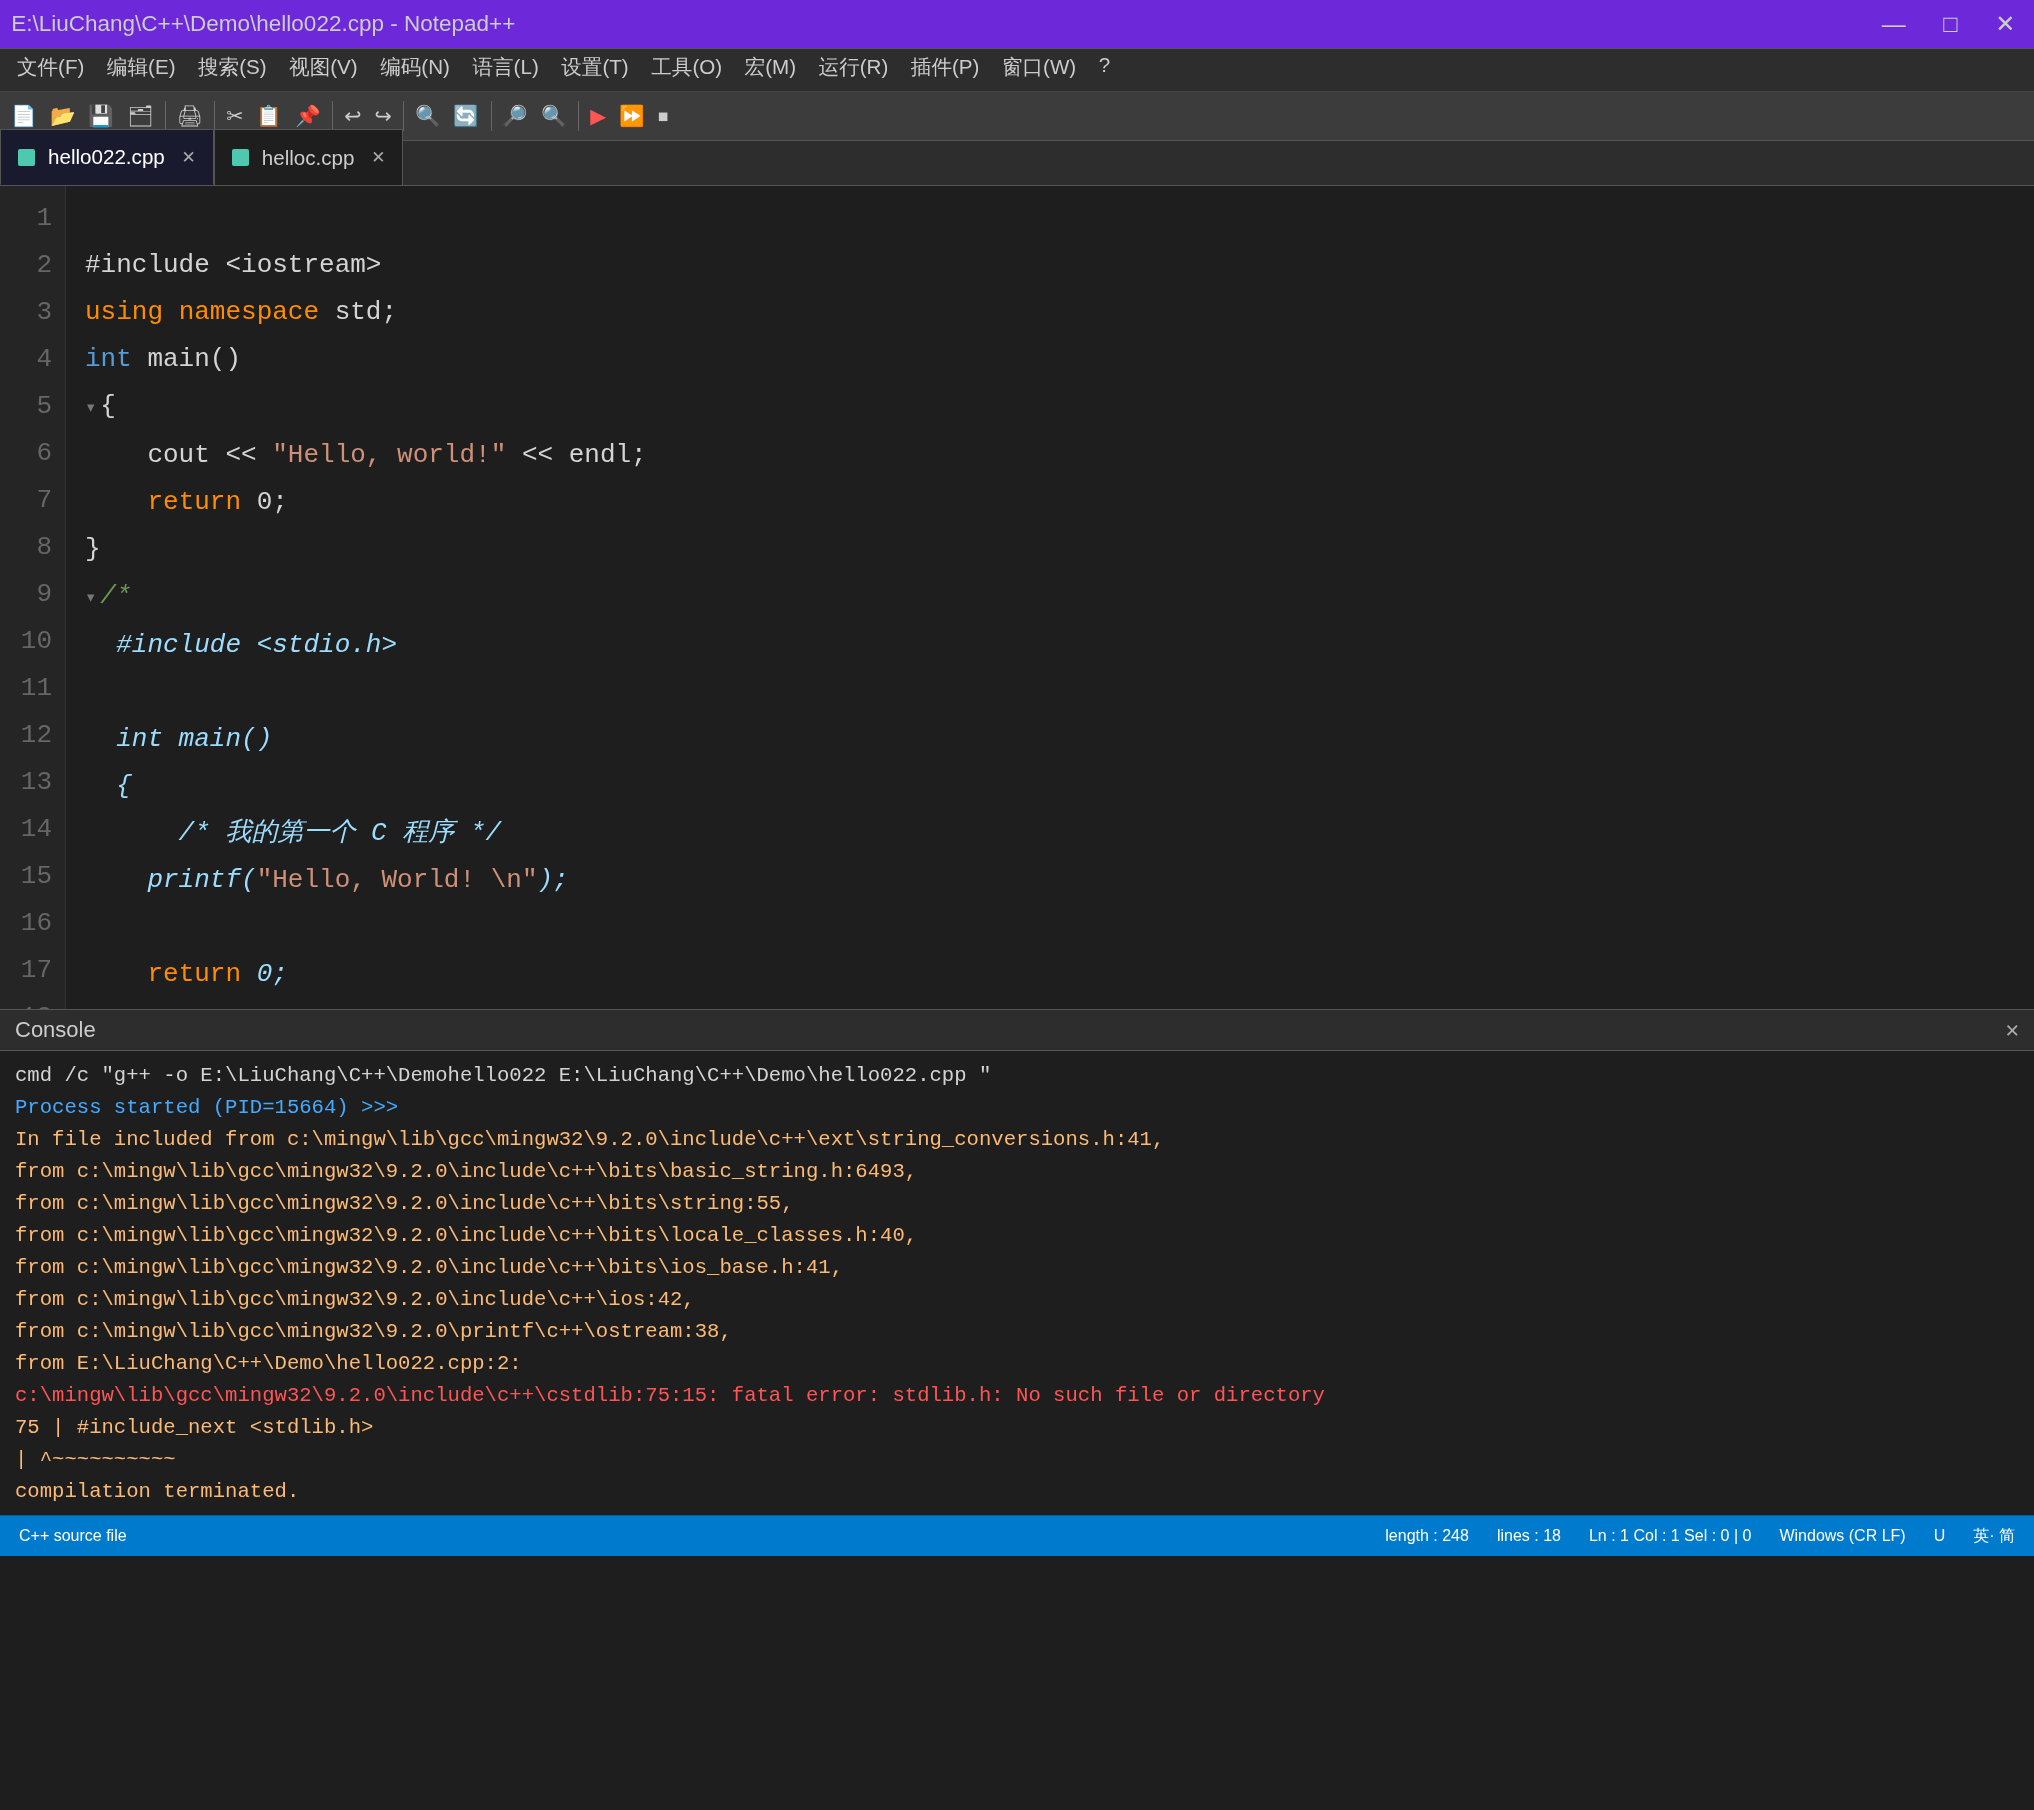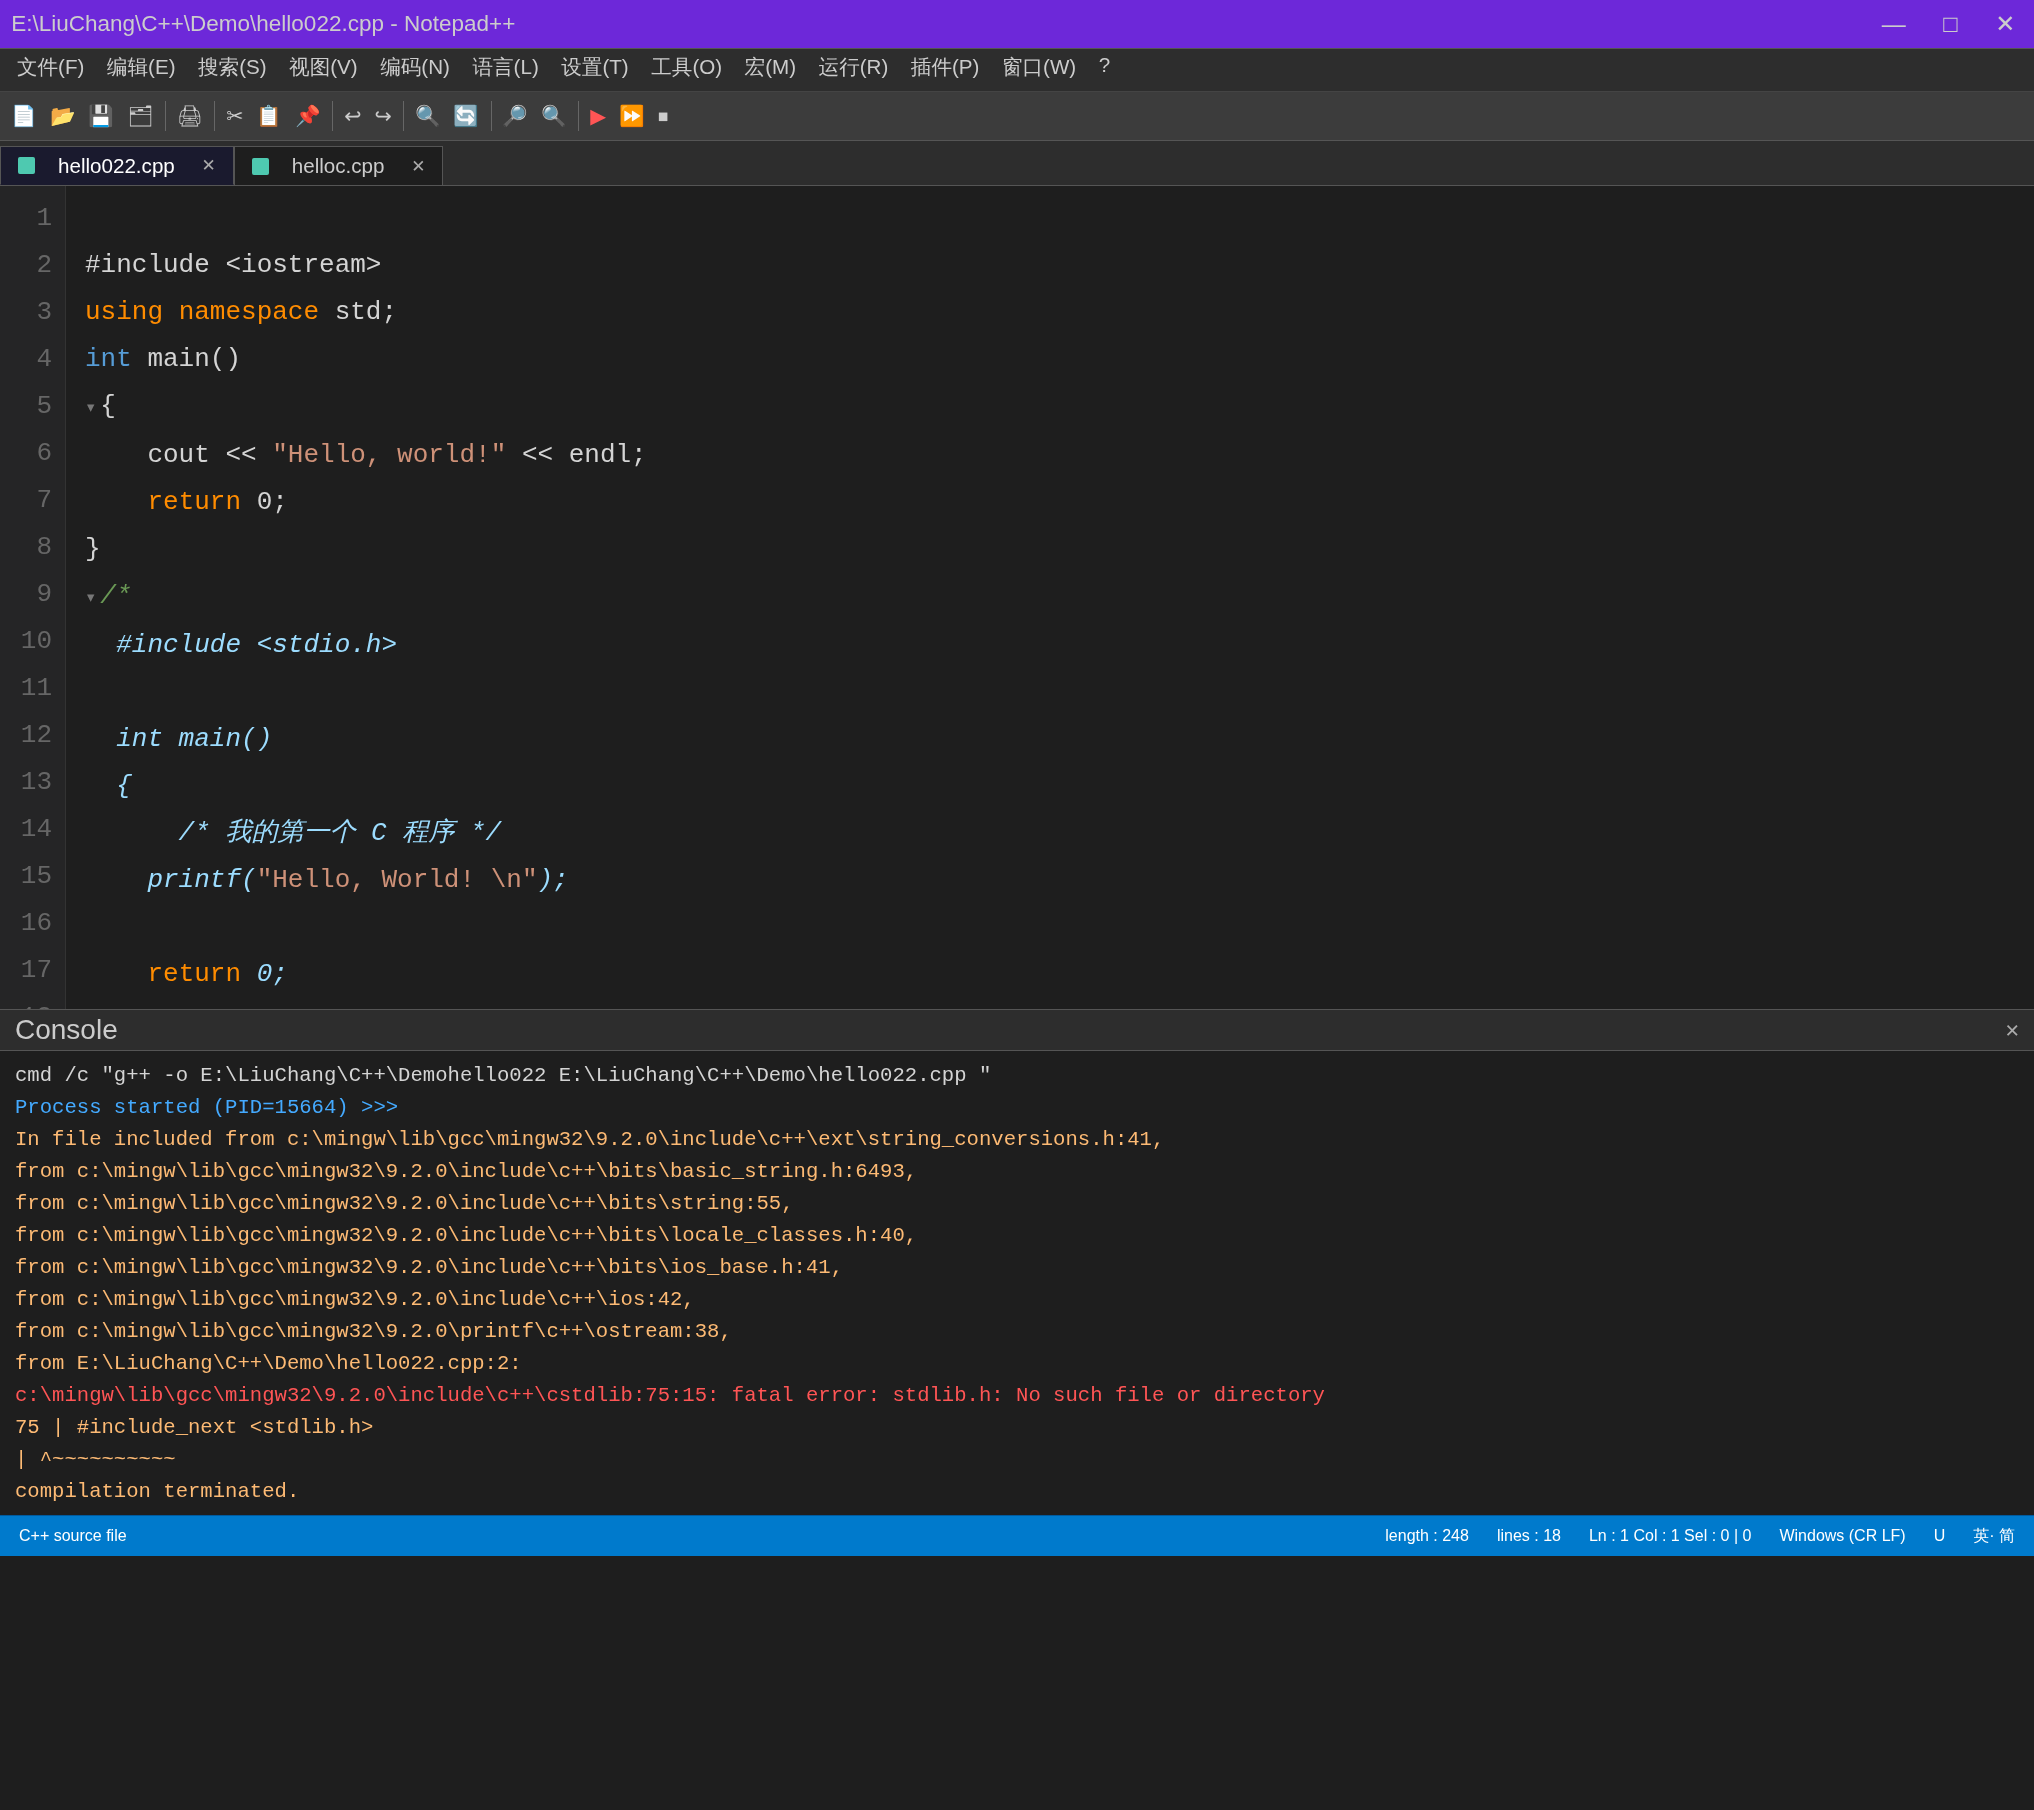--- a/index.html
+++ b/index.html
@@ -97,22 +97,22 @@
       background: #1e1e1e;
       color: #ccc;
       font-family: Arial, sans-serif;
       font-size: 20.6px;
       padding: 7.5px 17px;
       cursor: pointer;
       border: 0.9px solid #555;
       border-bottom: none;
       display: flex;
       align-items: center;
-      gap: 23px;
-      height: 39px;
+      gap: 13px;
+      height: 56px;
     }
     .tab.active {
       background: #1a1a2e;
       color: #fff;
       border-bottom: 1.9px solid #1a1a2e;
     }
     .tab-icon {
       width: 17px;
       height: 17px;
       background: #4ec9b0;
@@ -173,21 +173,21 @@
       height: 41px;
       display: flex;
       align-items: center;
       padding: 0 15px;
       border-bottom: 0.9px solid #555;
       justify-content: space-between;
     }
     #console-title {
       color: #ccc;
       font-family: Arial, sans-serif;
-      font-size: 28px;
+      font-size: 22px;
     }
     #console-close {
       color: #aaa;
       font-size: 22.5px;
       cursor: pointer;
     }
     #console-output {
       flex: 1;
       padding: 9.4px 15px;
       overflow: hidden;

